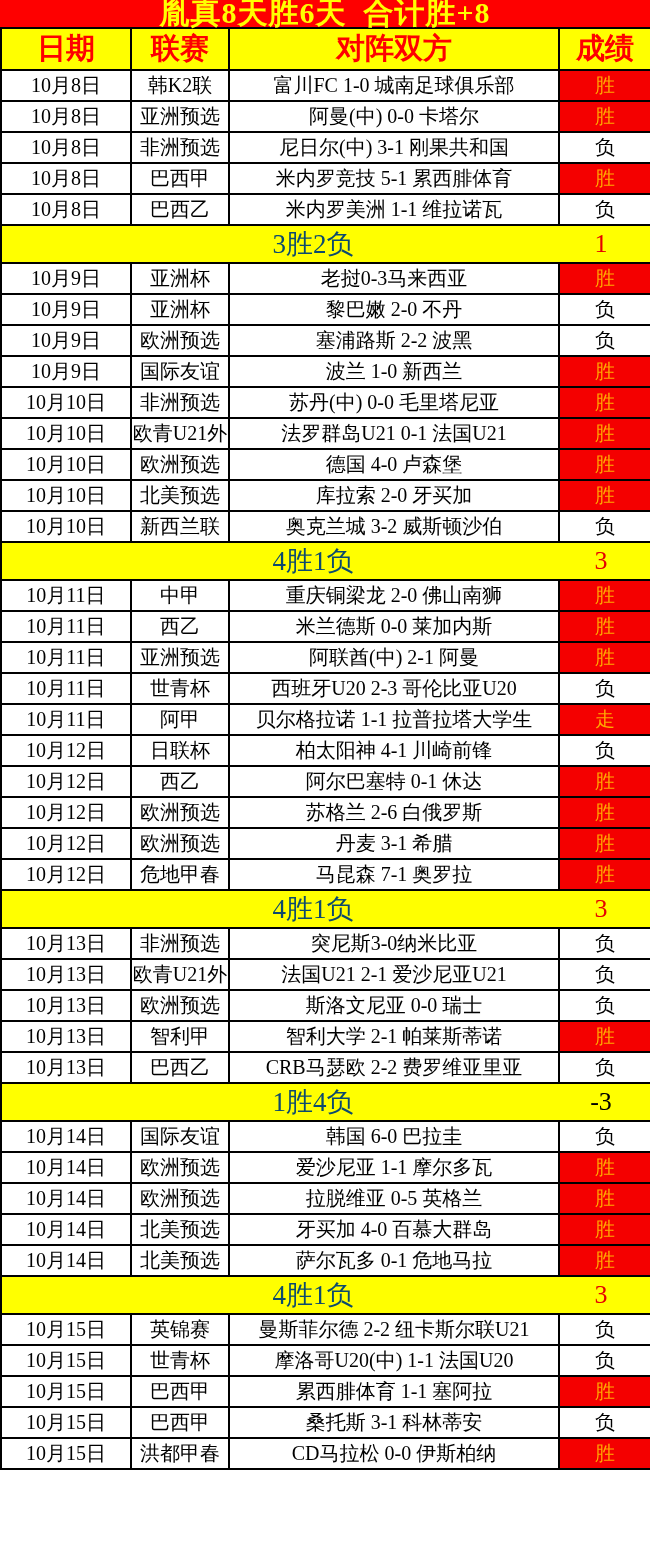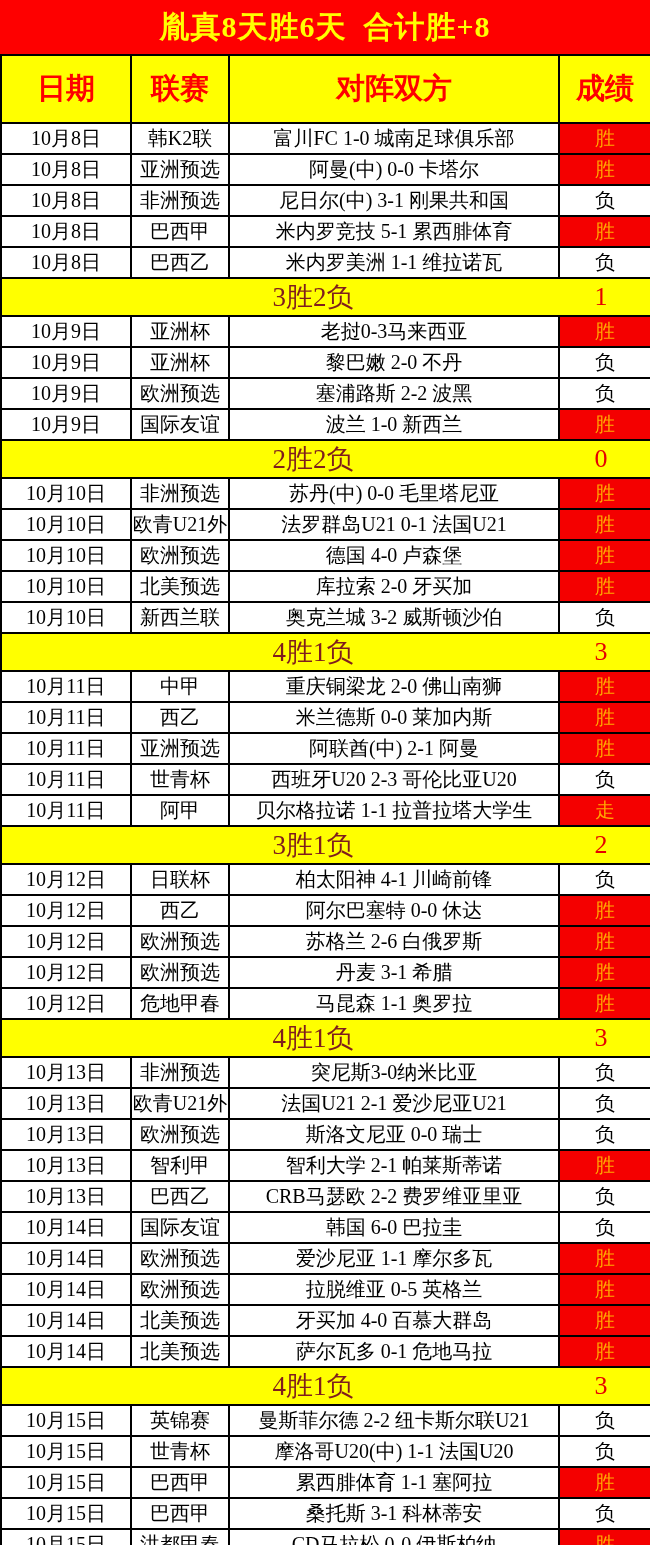--- a/index.html
+++ b/index.html
@@ -1,46 +1,46 @@
 <!DOCTYPE html>
 <html><head>
 <meta charset="utf-8">
 <style>
   html,body{margin:0;padding:0;background:#fff;}
   body{width:650px;font-family:"Liberation Serif","DejaVu Serif",serif;}
   .sheet{width:650px;}
   .banner{
-    width:650px;height:54px;background:#fe0000;color:#ffff00;
+    width:650px;height:27px;background:#fe0000;color:#ffff00;
     display:flex;align-items:center;justify-content:center;
     font-size:30px;font-weight:bold;letter-spacing:1px;white-space:pre;
   }
   table{
     width:650px;border-collapse:collapse;table-layout:fixed;
   }
   col.c-date{width:130px;}
   col.c-league{width:98px;}
   col.c-match{width:330px;}
   col.c-result{width:92px;}
   th{
     background:#ffff00;color:#fe0000;font-size:29px;font-weight:bold;
-    border:2px solid #000;height:31px;padding:13px;text-align:center;
+    border:2px solid #000;height:31px;padding:0;text-align:center;
     overflow:hidden;white-space:nowrap;
   }
   td{
     border:2px solid #000;height:29px;padding:0;text-align:center;
     font-size:20px;color:#000;background:#fff;overflow:hidden;white-space:nowrap;
   }
   td.result-win,td.result-push{background:#f40000;color:#ffa800;}
   td.result-loss{background:#ffffff;color:#000;}
   tr.summary td{
     background:#ffff00;height:30px;position:relative;font-size:27px;
   }
   .summary-label{
     display:block;width:100%;box-sizing:border-box;padding-right:26px;
-    text-align:center;color:#7f1d1d;
+    text-align:center;color:#0c4a6e;
   }
   .summary-value{
     position:absolute;top:0;left:556px;width:86px;height:100%;
     display:flex;align-items:center;justify-content:center;
     font-size:26px;
   }
   .summary-value.positive{color:#e60000;}
   .summary-value.negative{color:#000000;}
 </style>
 </head>
@@ -119,26 +119,20 @@
           <td>欧洲预选</td>
           <td>塞浦路斯 2-2 波黑</td>
           <td class="result-loss">负</td>
         </tr>
         <tr>
           <td>10月9日</td>
           <td>国际友谊</td>
           <td>波兰 1-0 新西兰</td>
           <td class="result-win">胜</td>
         </tr>
-        <tr class="summary">
-          <td colspan="4">
-            <span class="summary-label">2胜2负</span>
-            <span class="summary-value positive">0</span>
-          </td>
-        </tr>
         <tr>
           <td>10月10日</td>
           <td>非洲预选</td>
           <td>苏丹(中) 0-0 毛里塔尼亚</td>
           <td class="result-win">胜</td>
         </tr>
         <tr>
           <td>10月10日</td>
           <td>欧青U21外</td>
           <td>法罗群岛U21 0-1 法国U21</td>
@@ -191,54 +185,48 @@
           <td>世青杯</td>
           <td>西班牙U20 2-3 哥伦比亚U20</td>
           <td class="result-loss">负</td>
         </tr>
         <tr>
           <td>10月11日</td>
           <td>阿甲</td>
           <td>贝尔格拉诺 1-1 拉普拉塔大学生</td>
           <td class="result-push">走</td>
         </tr>
-        <tr class="summary">
-          <td colspan="4">
-            <span class="summary-label">3胜1负</span>
-            <span class="summary-value positive">2</span>
-          </td>
-        </tr>
         <tr>
           <td>10月12日</td>
           <td>日联杯</td>
           <td>柏太阳神 4-1 川崎前锋</td>
           <td class="result-loss">负</td>
         </tr>
         <tr>
           <td>10月12日</td>
           <td>西乙</td>
-          <td>阿尔巴塞特 0-0 休达</td>
+          <td>阿尔巴塞特 0-1 休达</td>
           <td class="result-win">胜</td>
         </tr>
         <tr>
           <td>10月12日</td>
           <td>欧洲预选</td>
           <td>苏格兰 2-6 白俄罗斯</td>
           <td class="result-win">胜</td>
         </tr>
         <tr>
           <td>10月12日</td>
           <td>欧洲预选</td>
           <td>丹麦 3-1 希腊</td>
           <td class="result-win">胜</td>
         </tr>
         <tr>
           <td>10月12日</td>
           <td>危地甲春</td>
-          <td>马昆森 1-1 奥罗拉</td>
+          <td>马昆森 7-1 奥罗拉</td>
           <td class="result-win">胜</td>
         </tr>
         <tr class="summary">
           <td colspan="4">
             <span class="summary-label">4胜1负</span>
             <span class="summary-value positive">3</span>
           </td>
         </tr>
         <tr>
           <td>10月13日</td>
@@ -262,20 +250,26 @@
           <td>10月13日</td>
           <td>智利甲</td>
           <td>智利大学 2-1 帕莱斯蒂诺</td>
           <td class="result-win">胜</td>
         </tr>
         <tr>
           <td>10月13日</td>
           <td>巴西乙</td>
           <td>CRB马瑟欧 2-2 费罗维亚里亚</td>
           <td class="result-loss">负</td>
+        </tr>
+        <tr class="summary">
+          <td colspan="4">
+            <span class="summary-label">1胜4负</span>
+            <span class="summary-value negative">-3</span>
+          </td>
         </tr>
         <tr>
           <td>10月14日</td>
           <td>国际友谊</td>
           <td>韩国 6-0 巴拉圭</td>
           <td class="result-loss">负</td>
         </tr>
         <tr>
           <td>10月14日</td>
           <td>欧洲预选</td>

